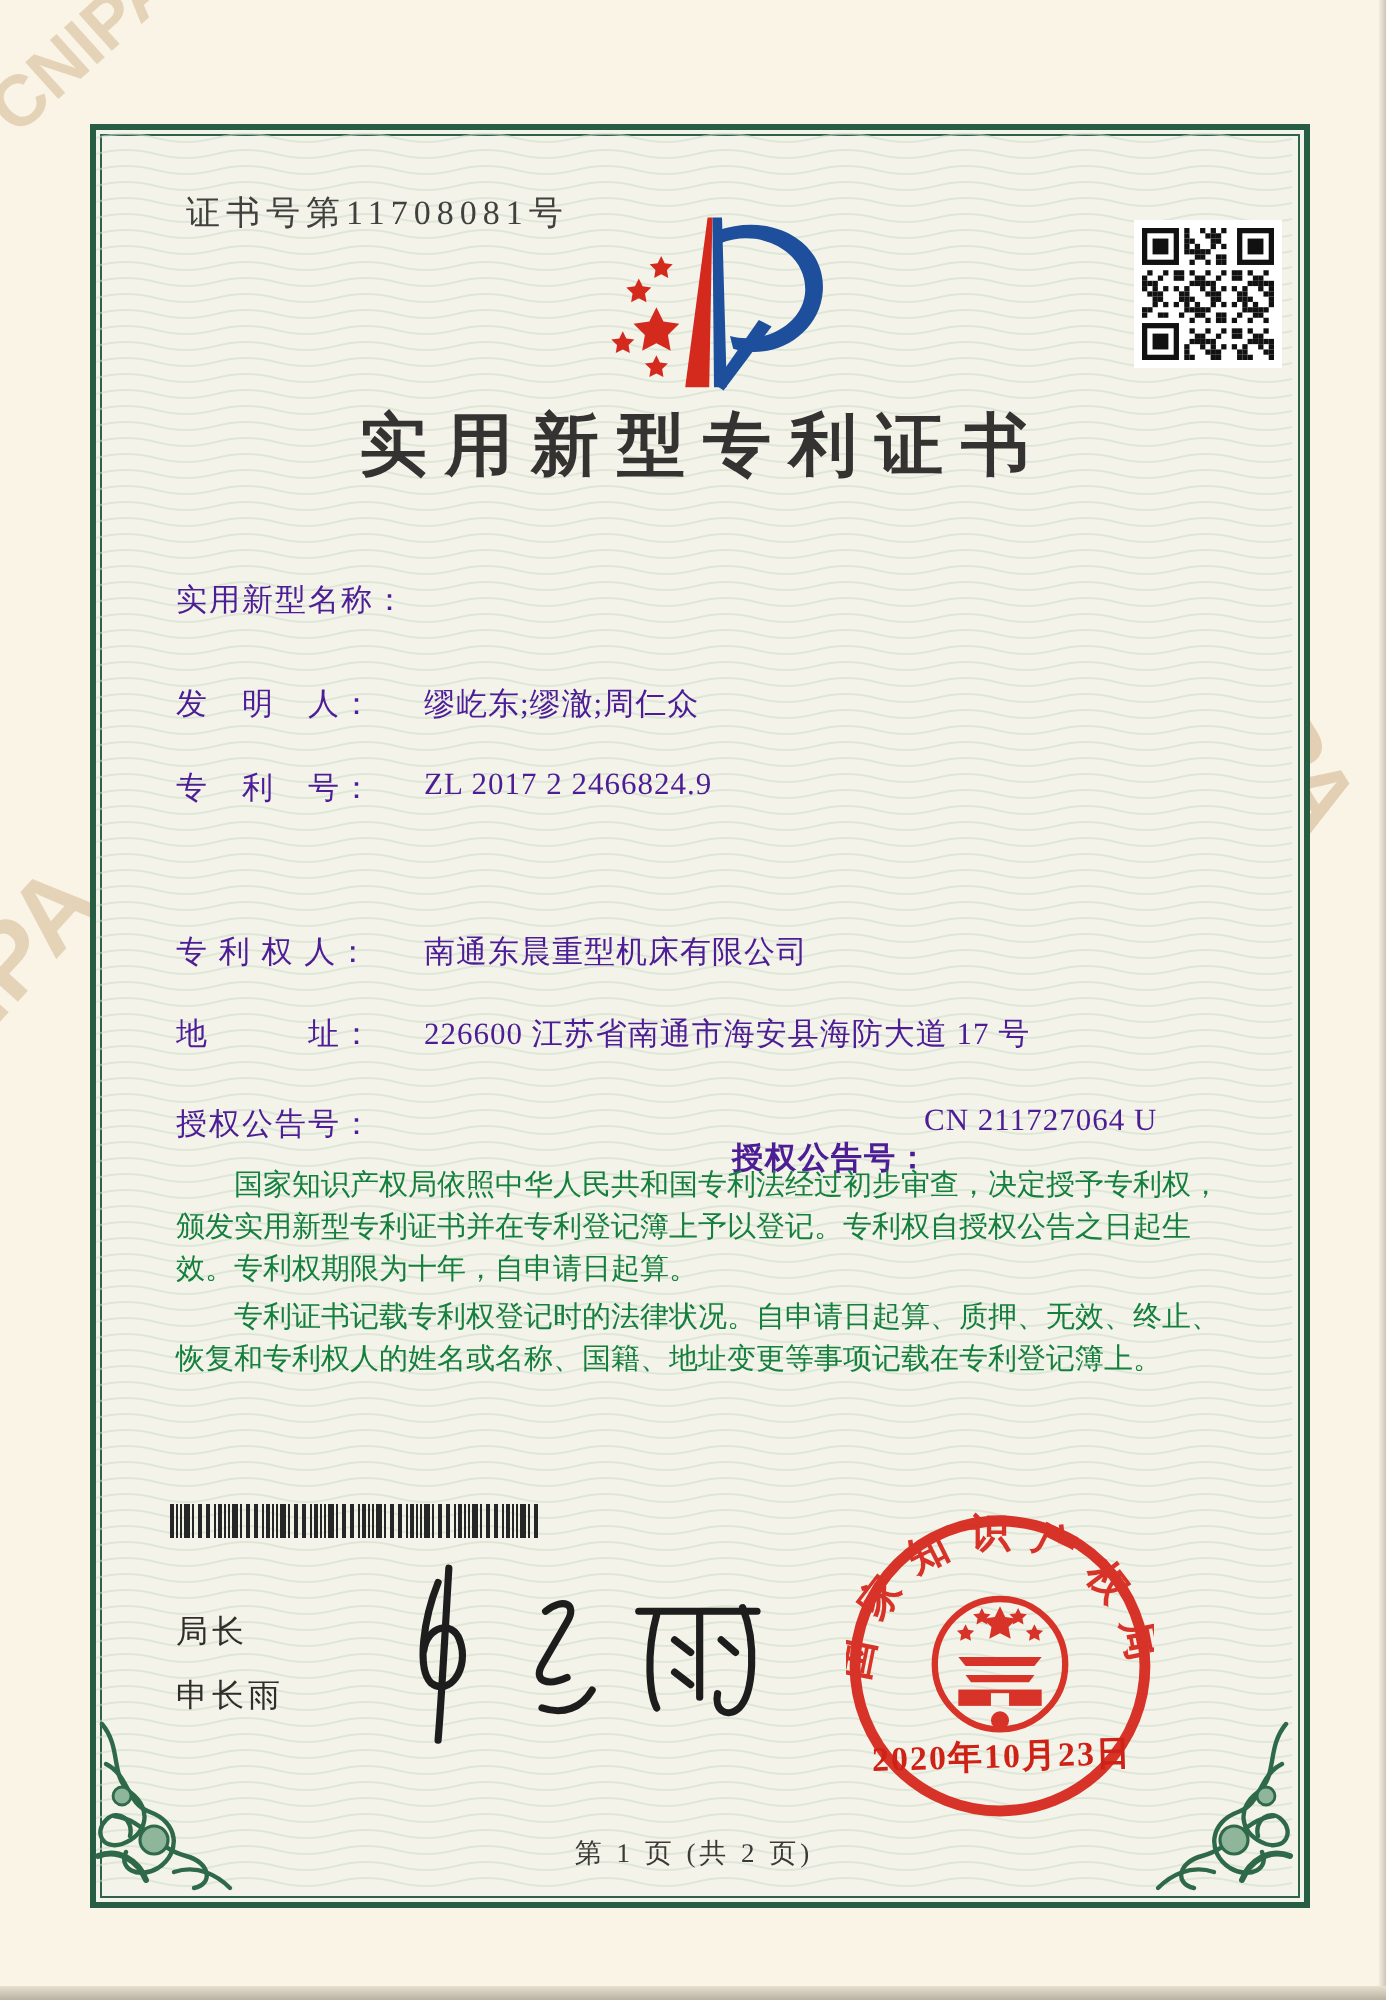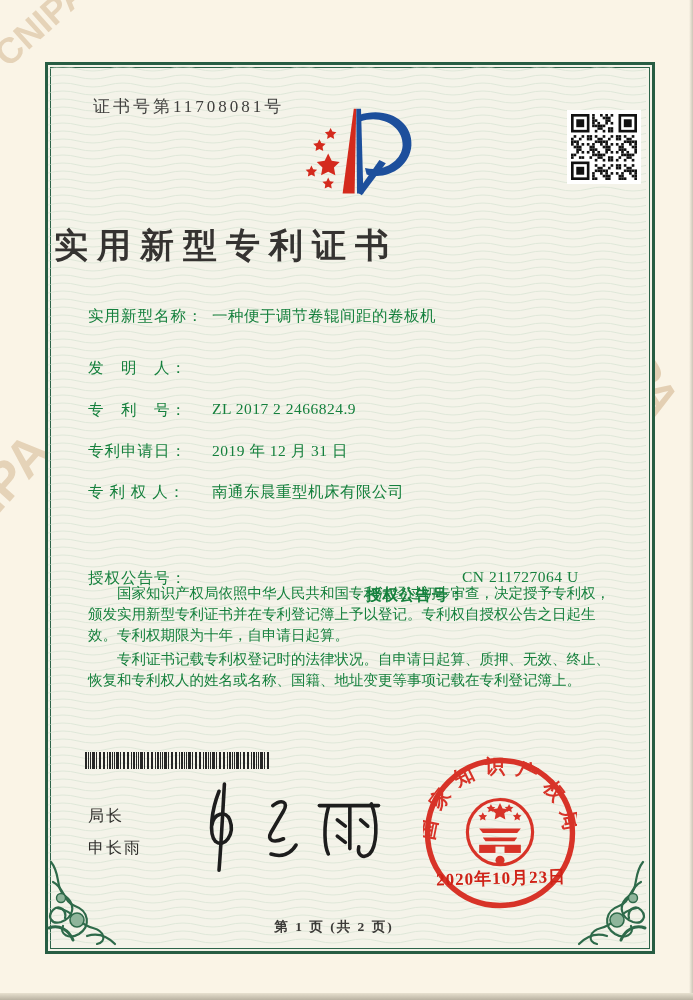--- a/index.html
+++ b/index.html
@@ -12,42 +12,42 @@
   .edge-right{top:0;bottom:0;right:0;width:4px;background:linear-gradient(90deg,rgba(0,0,0,0),rgba(120,110,95,.35));}
   
   .wm{font-family:"Liberation Sans","DejaVu Sans",sans-serif;font-weight:bold;
       color:#c59e6e;pointer-events:none;white-space:nowrap;}
   
   .frame{left:45px;top:62px;width:604px;height:886px;border:3px solid #275d43;background:#f4f3e9;}
   .frame-inner{position:absolute;inset:2px;border:1px solid #2c6349;}
   .guilloche{left:48px;top:65px;width:598px;height:880px;opacity:.55;}
   
   .cert-no{left:93px;top:95px;font-size:17px;letter-spacing:3px;color:#40403e;}
-  .title{left:45px;top:223px;width:604px;font-size:34px;font-weight:bold;
+  .title{left:45px;top:200px;width:604px;text-align:center;font-size:34px;font-weight:bold;
          letter-spacing:9px;text-indent:9px;color:#353331;}
   
-  .row{left:88px;width:540px;height:22px;font-size:15.5px;color:#15803d;margin-top:16px;}
+  .row{left:88px;width:540px;height:22px;font-size:15.5px;color:#4c1d95;}
   .row .lbl{position:absolute;left:0;top:0;letter-spacing:1px;}
   .row .val{position:absolute;left:124px;top:0;letter-spacing:.5px;}
   .row .lbl2{position:absolute;left:278px;top:17px;letter-spacing:1px;font-weight:bold;}
   .row .val2{position:absolute;left:374px;top:0;letter-spacing:.5px;}
   
   .bodytext{left:88px;top:583px;width:524px;font-size:14.5px;line-height:21px;color:#15803d;}
   .bodytext p{margin:0 0 3px 0;text-indent:2em;}
   
   .barcode{left:85px;top:752px;height:17px;display:flex;align-items:stretch;}
   .barcode i{display:block;background:#262626;}
   
   .director-title{left:88px;top:806px;font-size:16px;color:#2f2e2b;letter-spacing:2px;font-family:"Liberation Sans","DejaVu Sans",sans-serif;}
   .director-name{left:88px;top:838px;font-size:16px;color:#2f2e2b;letter-spacing:2px;font-family:"Liberation Sans","DejaVu Sans",sans-serif;}
   
   .seal-date{left:436px;top:866px;width:190px;font-size:17px;font-weight:bold;color:#cf2217;
              letter-spacing:1px;transform:rotate(-1.5deg);font-family:"Liberation Serif",serif;}
   
-  .page-num{left:32px;top:918px;width:604px;text-align:center;font-size:13.5px;color:#3b3a37;letter-spacing:2px;font-weight:bold;}
+  .page-num{left:45px;top:918px;width:604px;text-align:center;font-size:13.5px;color:#3b3a37;letter-spacing:2px;}
   .footer-note{left:0;top:961px;width:693px;text-align:center;font-size:14.5px;color:#33322e;letter-spacing:3px;}
 </style>
 </head>
 <body>
 
 <div class="page">
 
   <div class="wm abs" style="left:-14px;top:2px;font-size:36px;opacity:.38;transform:rotate(-42deg);">CNIPA</div>
   <div class="wm abs" style="left:617px;top:278px;font-size:46px;opacity:.42;transform:rotate(58deg);transform-origin:left top;">CNIPA</div>
   <div class="wm abs" style="left:-92px;top:470px;font-size:52px;opacity:.38;transform:rotate(-48deg);">CNIPA</div>
@@ -283,36 +283,36 @@
       <rect x="20" y="2" width="3" height="3" fill="#111"></rect>
       <rect x="0" y="18" width="7" height="7" fill="#111"></rect>
       <rect x="1" y="19" width="5" height="5" fill="#fff"></rect>
       <rect x="2" y="20" width="3" height="3" fill="#111"></rect>
     </svg>
 
   <div class="title abs">实用新型专利证书</div>
 
   <div class="row abs" style="top:290px">
     <span class="lbl">实用新型名称：</span>
-    <span class="val">一种便于调节卷辊间距的卷板机</span>
   </div>
   <div class="row abs" style="top:342px">
     <span class="lbl">发　明　人：</span>
+    <span class="val">缪屹东;缪澈;周仁众</span>
   </div>
   <div class="row abs" style="top:384px">
     <span class="lbl">专　利　号：</span>
     <span class="val">ZL 2017 2 2466824.9</span>
   </div>
-  <div class="row abs" style="top:425px">
-    <span class="lbl">专利申请日：</span>
-    <span class="val">2019 年 12 月 31 日</span>
-  </div>
   <div class="row abs" style="top:466px">
     <span class="lbl">专 利 权 人：</span>
     <span class="val">南通东晨重型机床有限公司</span>
+  </div>
+  <div class="row abs" style="top:507px">
+    <span class="lbl">地　　　址：</span>
+    <span class="val">226600 江苏省南通市海安县海防大道 17 号</span>
   </div>
   <div class="row abs" style="top:552px">
     <span class="lbl">授权公告号：</span>
     <span class="lbl2">授权公告号：</span>
     <span class="val2">CN 211727064 U</span>
   </div>
 
   <div class="bodytext abs">
     <p>国家知识产权局依照中华人民共和国专利法经过初步审查，决定授予专利权，颁发实用新型专利证书并在专利登记簿上予以登记。专利权自授权公告之日起生效。专利权期限为十年，自申请日起算。</p>
     <p>专利证书记载专利权登记时的法律状况。自申请日起算、质押、无效、终止、恢复和专利权人的姓名或名称、国籍、地址变更等事项记载在专利登记簿上。</p>

